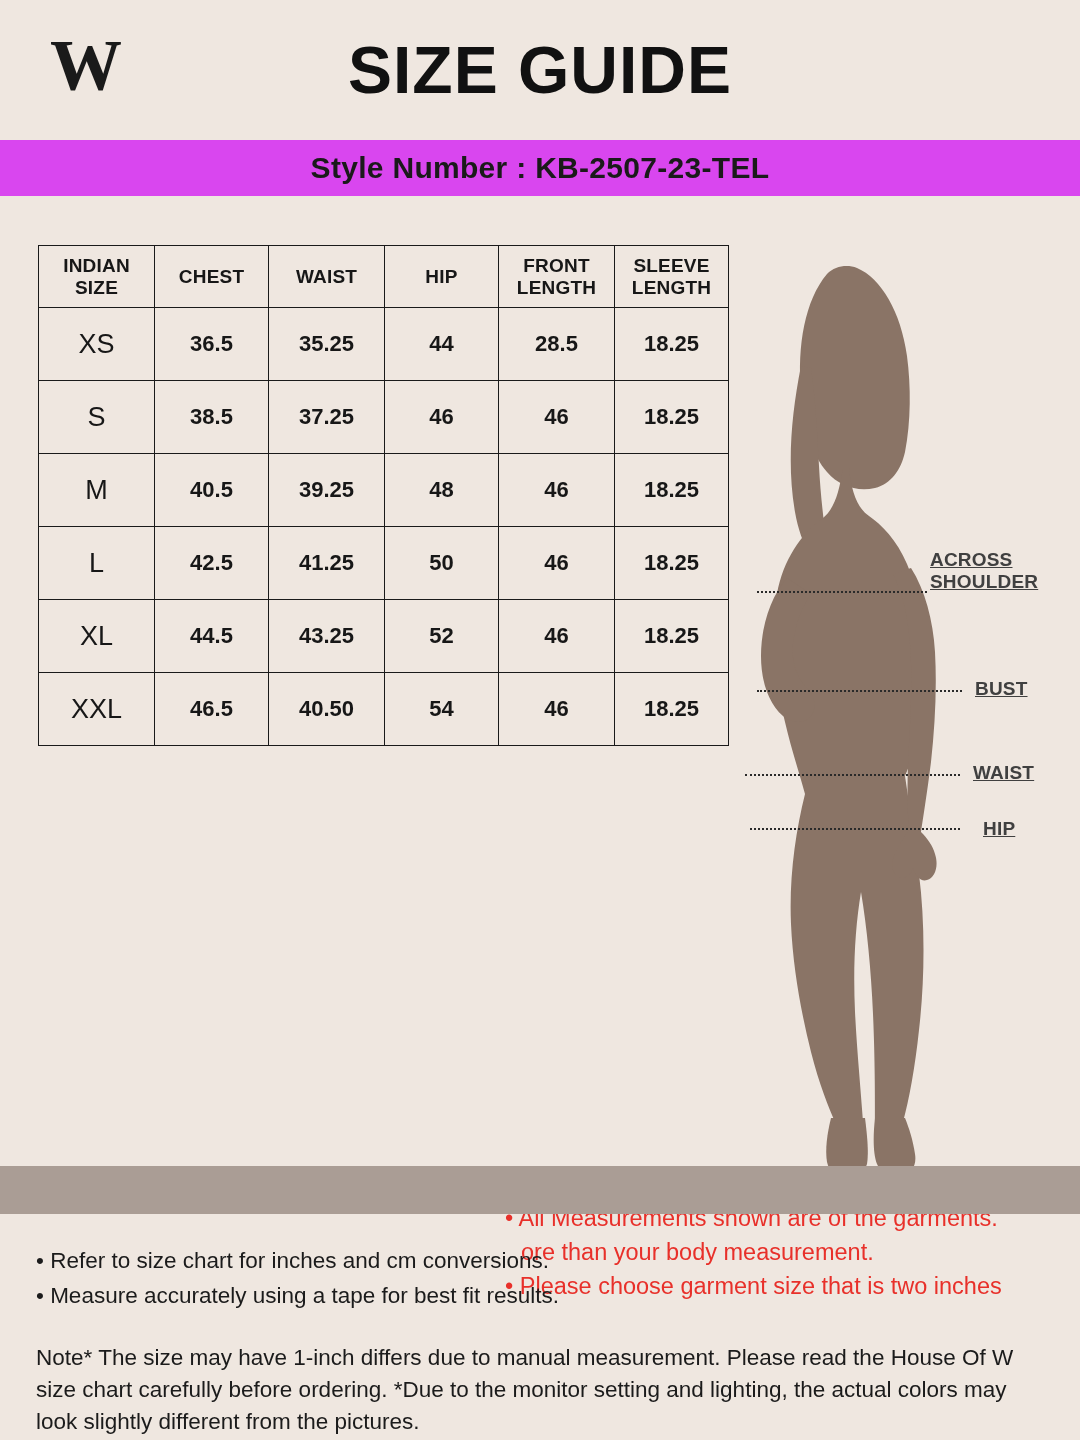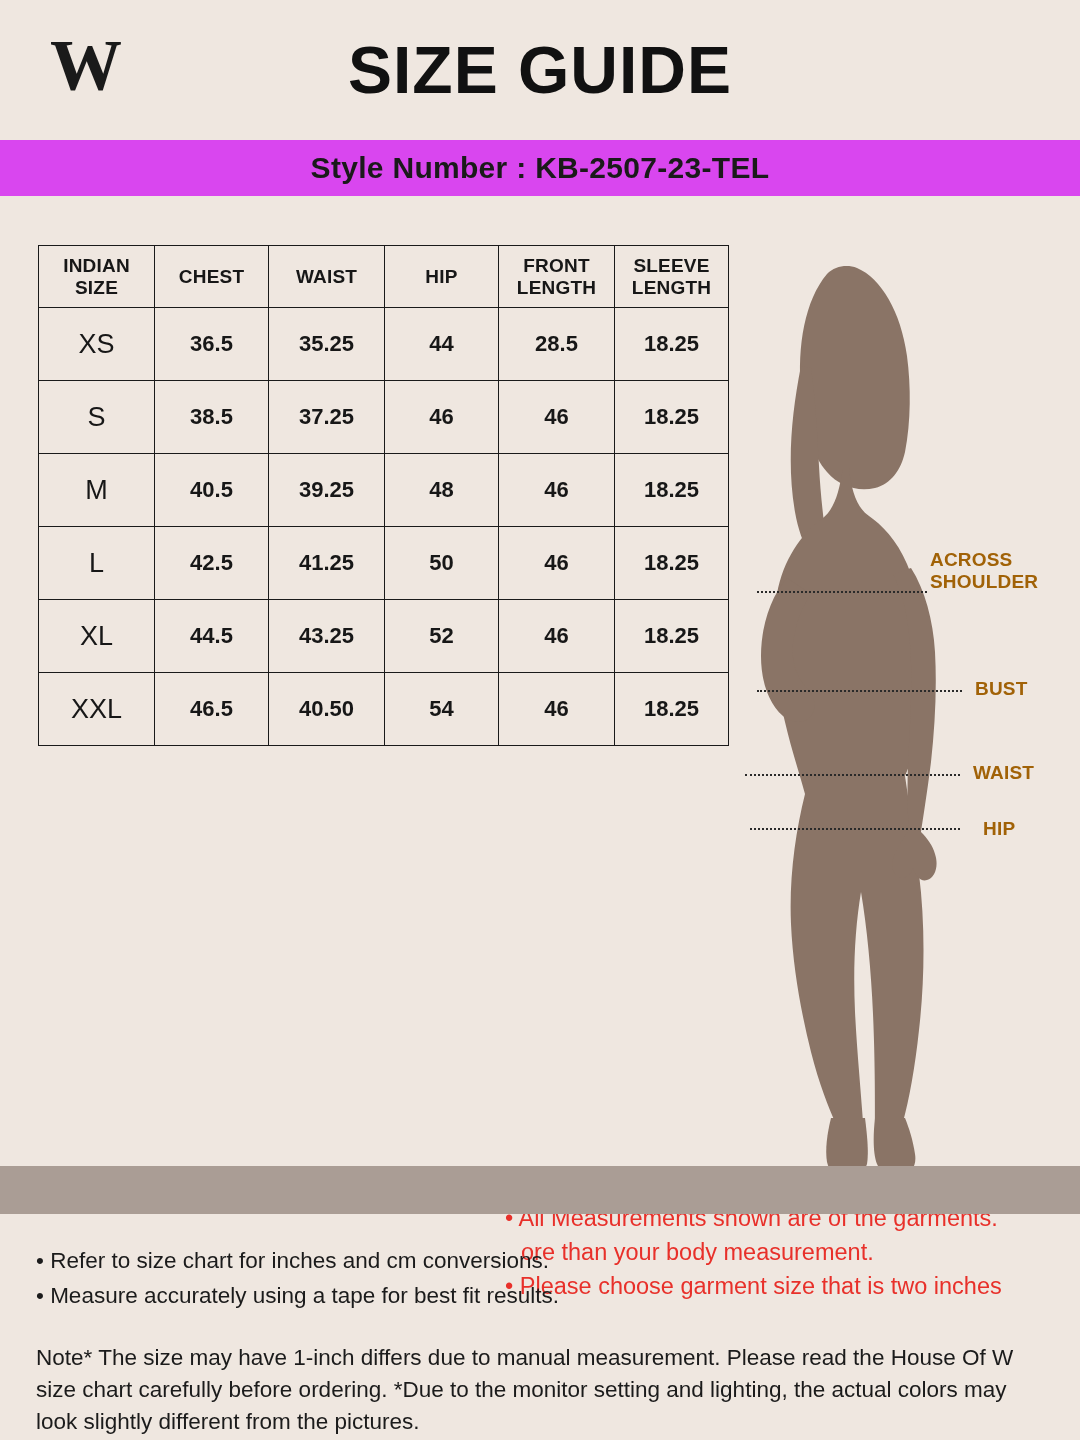--- a/index.html
+++ b/index.html
@@ -114,23 +114,24 @@
     left: 735px;
     top: 20px;
     width: 320px;
     height: 960px;
   }
   .fig-svg { position: absolute; left: 0; top: 0; }
   .fig-label {
     position: absolute;
     font-size: 19px;
     font-weight: 700;
-    color: #a16207;
+    color: #404040;
     line-height: 1.15;
     letter-spacing: 0.2px;
+    text-decoration: underline;
   }
   .dots {
     position: absolute;
     border-top: 2px dotted #2a2a2a;
     height: 0;
   }
 
   
   .red-notes {
     position: absolute;

